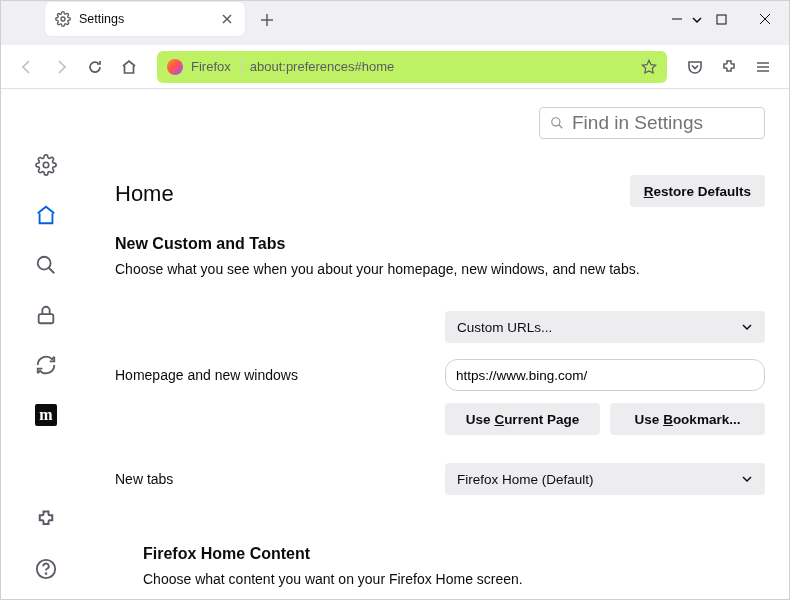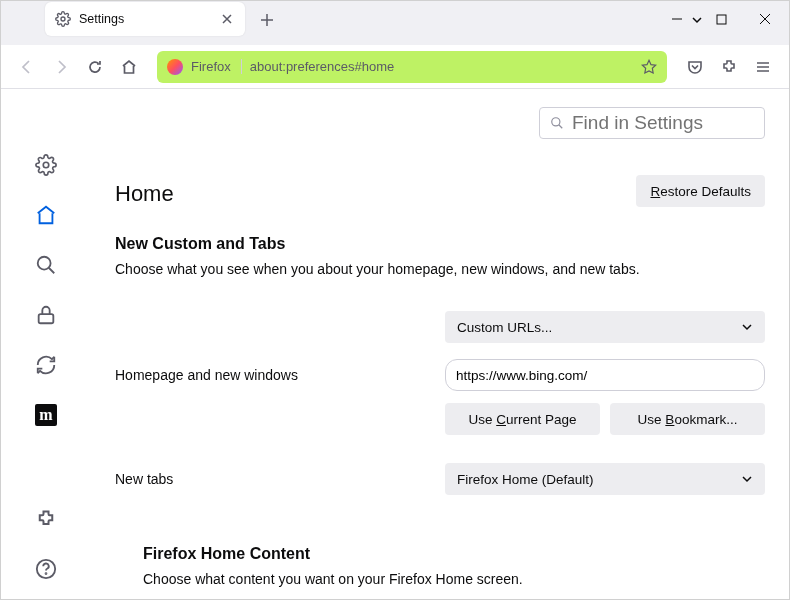--- a/index.html
+++ b/index.html
@@ -34,21 +34,21 @@
 .sidebar-item { width: 28px; height: 28px; display: flex; align-items: center; justify-content: center; color: #5b5b66; border-radius: 4px; }
 .sidebar-item.active { color: #0060df; }
 .sidebar-spacer { flex: 1; }
 .morebox { width: 22px; height: 22px; background: #0c0c0d; color: #fff; display: flex; align-items: center; justify-content: center; font-weight: 700; font-size: 16px; border-radius: 2px; font-family: Georgia, serif; }
 
 .main { flex: 1; padding: 18px 24px 20px 24px; overflow-y: auto; }
 .top-row { display: flex; justify-content: flex-end; margin-bottom: 36px; }
 .search-settings { width: 226px; height: 32px; border: 1px solid #cfcfd8; border-radius: 4px; display: flex; align-items: center; padding: 0 10px; gap: 8px; color: #737373; font-size: 19px; }
 .heading-row { display: flex; align-items: flex-end; justify-content: space-between; margin-bottom: 28px; }
 .h1 { font-size: 22px; font-weight: 400; color: #0c0c0d; }
-.btn { background: #ededf0; border: none; border-radius: 4px; padding: 0 14px; height: 32px; font-size: 13.5px; color: #0c0c0d; display: inline-flex; align-items: center; justify-content: center; }
+.btn { background: #ededf0; border: none; border-radius: 4px; padding: 0 14px; height: 32px; font-size: 13.5px; color: #0c0c0d; display: inline-flex; align-items: center; justify-content: center; font-weight: bold; }
 .btn .ul { text-decoration: underline; }
 .h2 { font-size: 16px; font-weight: 600; margin-bottom: 8px; }
 .desc { font-size: 14px; color: #0c0c0d; margin-bottom: 30px; }
 .form-row { display: flex; align-items: center; margin-bottom: 8px; padding: 4px 0; }
 .form-label { width: 330px; font-size: 14px; }
 .dd { flex: 1; height: 32px; background: #ededf0; border-radius: 4px; display: flex; align-items: center; justify-content: space-between; padding: 0 12px; font-size: 13.5px; }
 .url-input { flex: 1; height: 32px; border: 1px solid #cfcfd8; border-radius: 12px; padding: 0 10px; font-size: 13.5px; font-family: inherit; }
 .btn-row { display: flex; gap: 10px; margin-left: 330px; margin-top: 6px; margin-bottom: 24px; }
 .btn-row .btn { flex: 1; }
 .section2 { margin-top: 46px; margin-left: 28px; }

